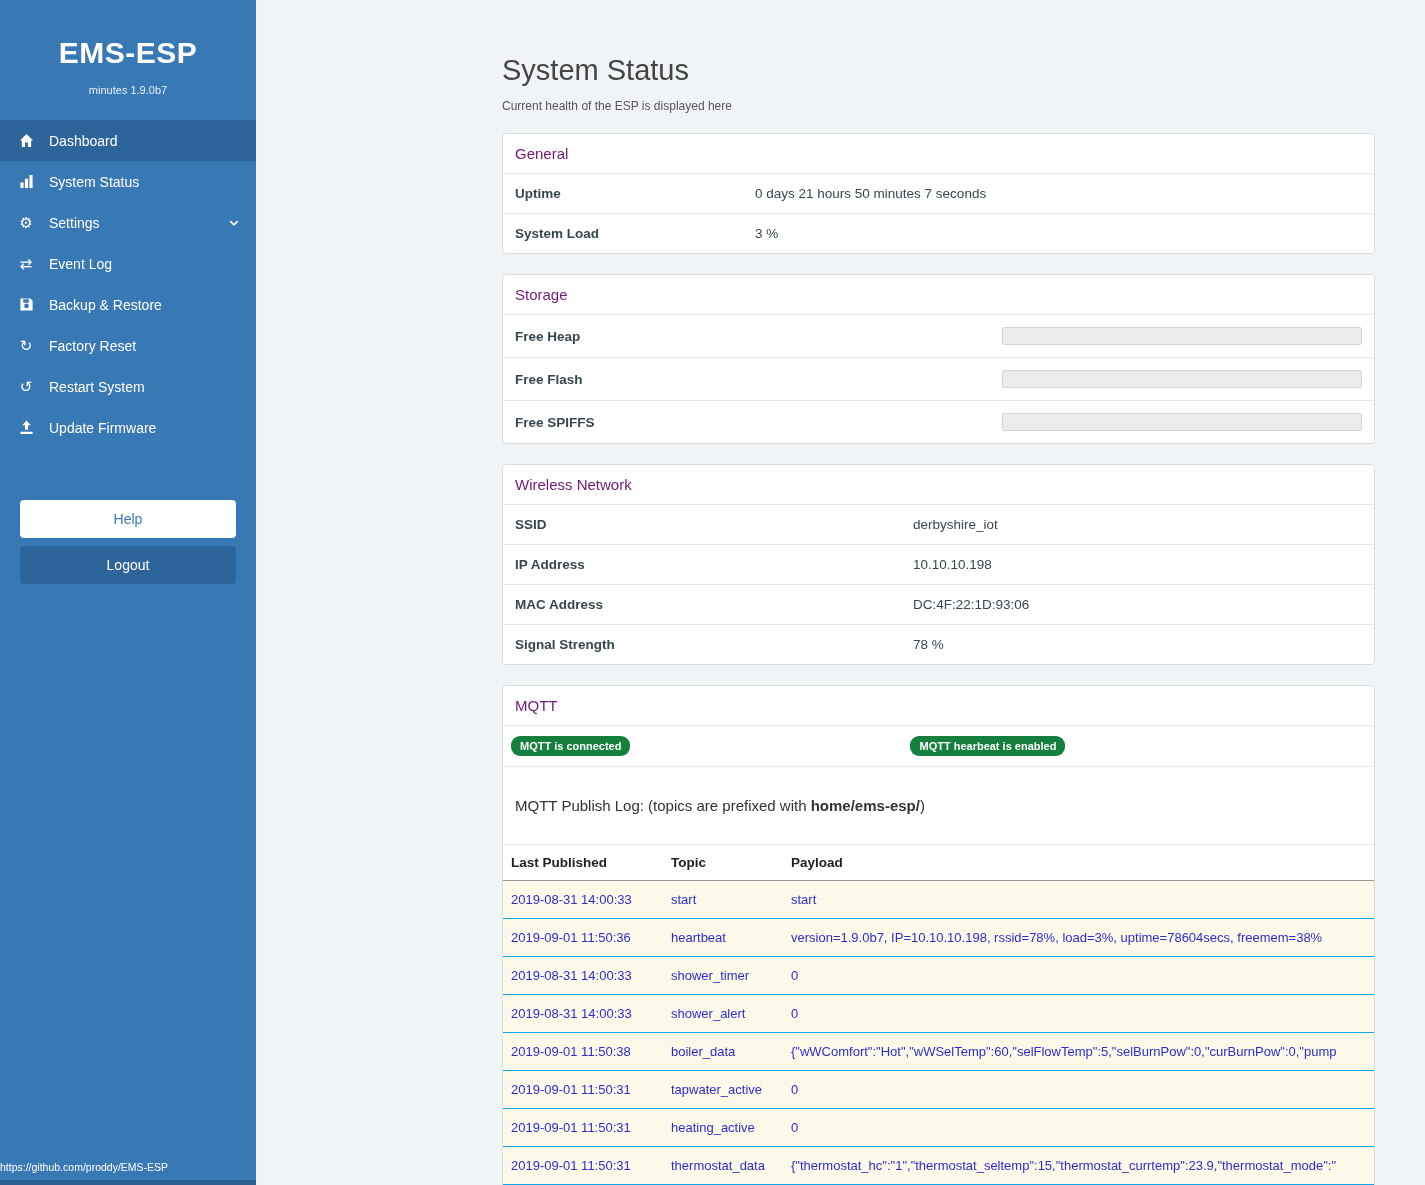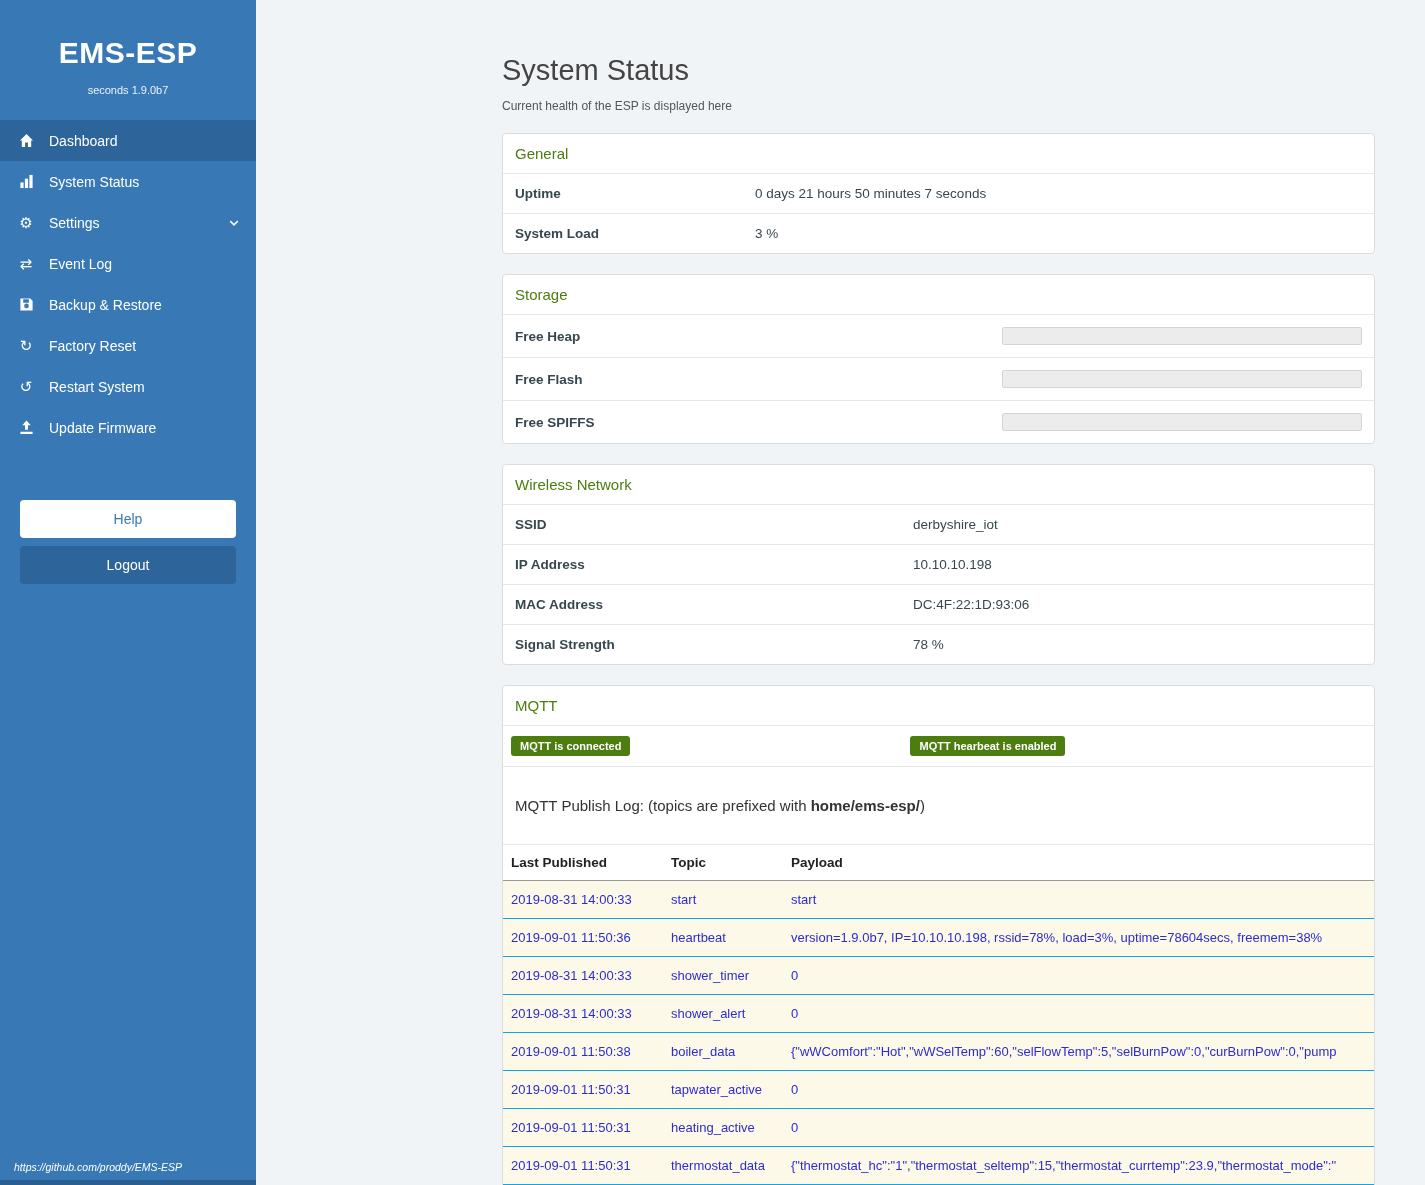--- a/index.html
+++ b/index.html
@@ -13,40 +13,40 @@
   .nav { margin-top:24px; }
   .nav-item { display:flex; align-items:center; height:41px; padding:0 16px; font-size:14px; cursor:pointer; }
   .nav-item.active { background:#2d6499; }
   .nav-icon { width:20px; margin-right:13px; display:flex; justify-content:center; align-items:center; font-size:15px; }
   .nav-icon svg { width:15px; height:15px; fill:#fff; }
   .nav-chevron { margin-left:auto; display:flex; }
   .nav-chevron svg { width:12px; height:12px; stroke:#fff; fill:none; }
   .side-buttons { margin:52px 20px 0 20px; }
   .btn-help { display:block; width:100%; background:#fff; color:#3878b4; border:none; border-radius:4px; padding:11px 0; font-size:14px; text-align:center; cursor:pointer; font-family:inherit; }
   .btn-logout { display:block; width:100%; background:#2d6499; color:#fff; border:none; border-radius:4px; padding:11px 0; font-size:14px; text-align:center; cursor:pointer; margin-top:8px; font-family:inherit; }
-  .sidebar-footer { position:absolute; bottom:12px; left:14px; font-size:10.5px; color:#fff;font-style:italic; }
+  .sidebar-footer { position:absolute; bottom:12px; left:0; font-size:10.5px; color:#fff; }
   .sidebar-strip { position:absolute; bottom:0; left:0; width:100%; height:5px; background:#2b5f92; }
 
   
   .main { margin-left:256px; min-height:1185px; padding:54px 50px 40px 246px; background:#f1f4f7; }
   .page-title { font-size:29px; font-weight:400; color:#444; }
   .page-subtitle { font-size:12px; color:#555; margin-top:12px; margin-bottom:20px; }
 
   .panel { background:#fff; border:1px solid #dcdcdc; border-radius:4px; margin-bottom:20px; overflow:hidden; }
-  .panel-header { padding:11px 12px; font-size:15px; color:#4d7c0f; }
+  .panel-header { padding:11px 12px; font-size:15px; color:#701a75; }
   .kv-row { display:flex; align-items:center; border-top:1px solid #e8e8e8; padding:12px 12px; font-size:13.5px; color:#37474f; }
   .kv-label { font-weight:bold; }
   .gen .kv-label { width:240px; }
   .wifi .kv-label { width:398px; }
   .stor .kv-label { flex:1; }
   .bar-track { width:360px; height:18px; background:#ececec; border:1px solid #d4d4d4; border-radius:2px; overflow:hidden; }
   .bar-fill { height:100%; color:#fff; font-size:11px; font-weight:bold; text-align:center; line-height:17px; border-radius:1px; white-space:nowrap;margin-top:42px; }
 
   .badge-row { display:flex; align-items:center; border-top:1px solid #e8e8e8; padding:10px 8px; }
-  .badge { background:#4d7c0f; color:#fff; font-size:11px; font-weight:bold; padding:4px 9px; border-radius:3px; }
+  .badge { background:#15803d; color:#fff; font-size:11px; font-weight:bold; padding:4px 9px; border-radius:9px; }
   .badge + .badge { margin-left:280px; }
   .log-title { padding:30px 12px; font-size:15px; color:#333; border-top:1px solid #e8e8e8; }
   .log-header { display:flex; font-weight:bold; font-size:13.5px; color:#222; padding:10px 8px; border-top:1px solid #e8e8e8; border-bottom:1px solid #999; }
   .log-row { display:flex; background:#fdf9e8; padding:11px 8px; font-size:13px; color:#2c2cd0; border-bottom:1px solid #0ea5e9; white-space:nowrap; }
   .col-date { width:160px; flex:none; }
   .col-topic { width:120px; flex:none; }
   .col-payload { flex:1; overflow:hidden; }
   .log-header .col-date, .log-header .col-topic, .log-header .col-payload { color:#222; }
 
   .hscroll { height:13px; background:#f1f1f1; }
@@ -54,21 +54,21 @@
 
   .refresh-wrap { text-align:center; margin-top:28px; }
   .btn-refresh { background:#5bc0de; color:#fff; border:none; border-radius:4px; padding:10px 22px; font-size:14px; cursor:pointer; font-family:inherit; }
 </style>
 </head>
 <body>
 
 <div class="sidebar">
   <div class="brand">
     <div class="brand-title">EMS-ESP</div>
-    <div class="brand-version">seconds 1.9.0b7</div>
+    <div class="brand-version">minutes 1.9.0b7</div>
   </div>
 
   <div class="nav">
 
     <div class="nav-item active">
       <span class="nav-icon">
         <svg viewBox="0 0 16 16">
             <path d="M8 1 L15 8 H13 V15 H9.5 V10 H6.5 V15 H3 V8 H1 Z"></path>
           </svg>
       </span>

